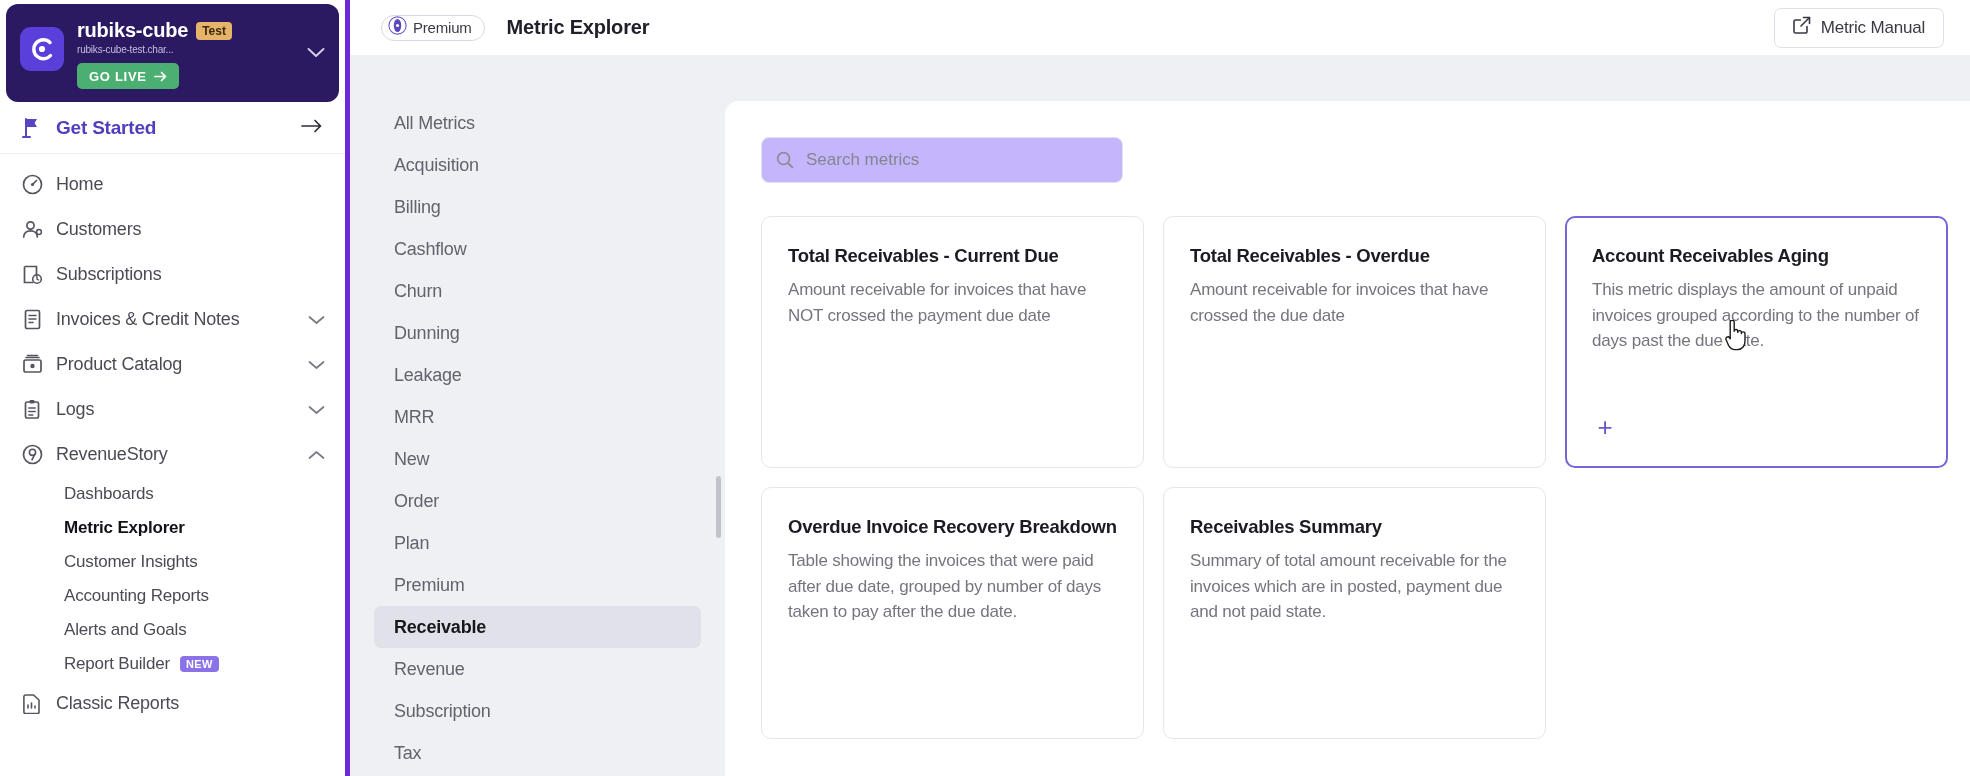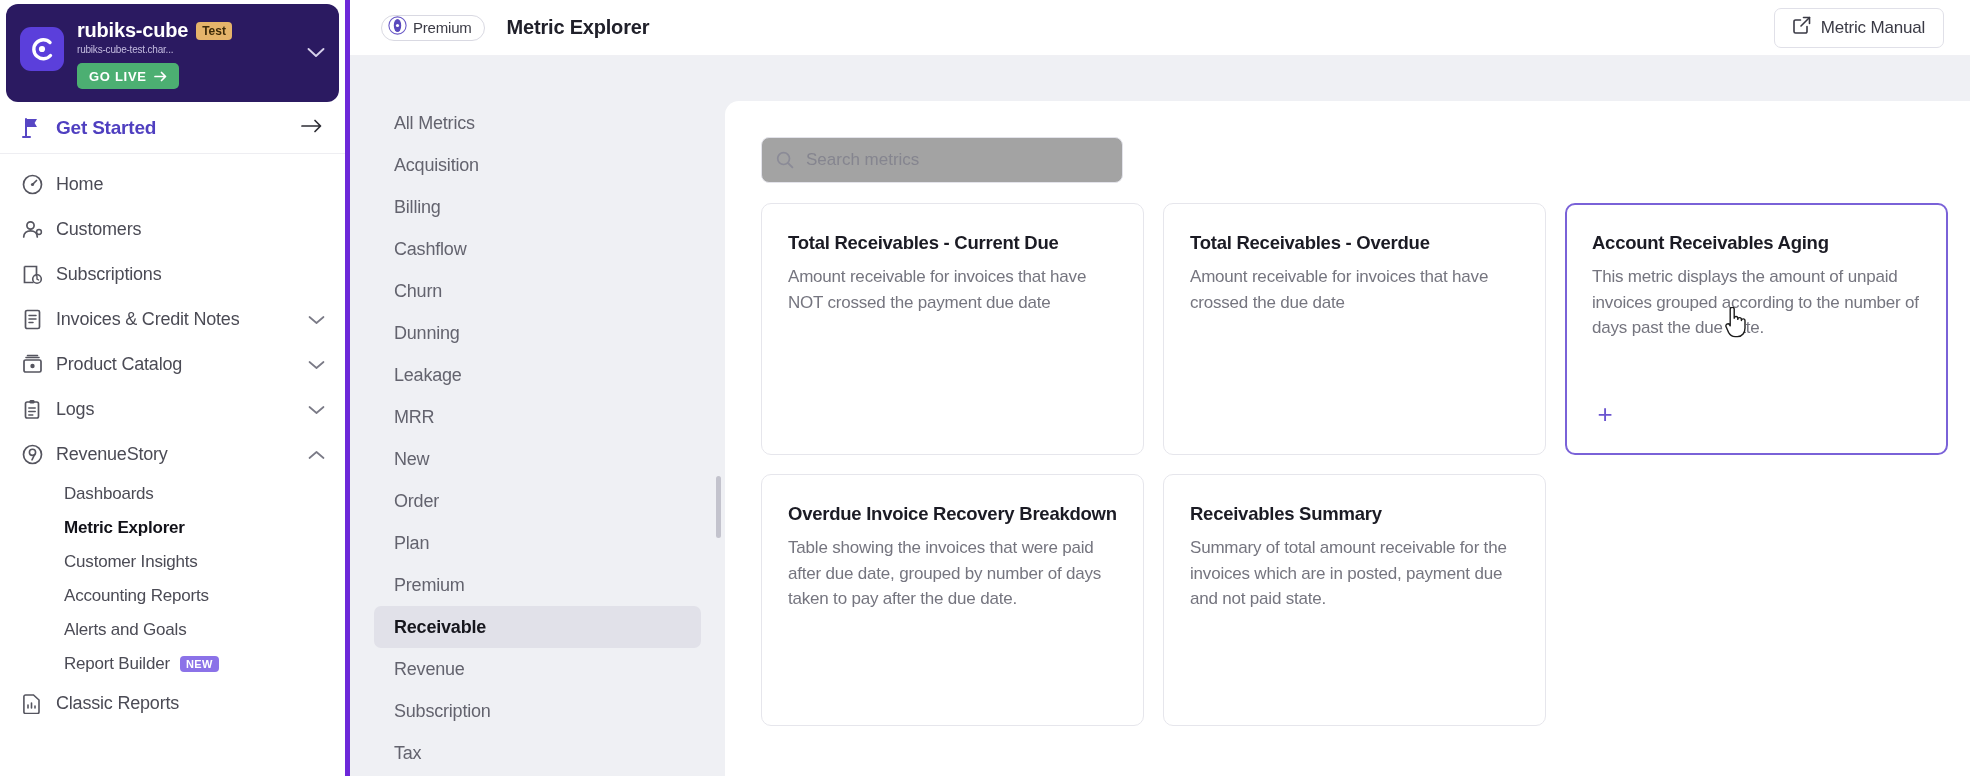--- a/index.html
+++ b/index.html
@@ -160,35 +160,35 @@
     border-top-left-radius: 14px;
     margin-top: 45px;
     padding: 36px 0 0 36px;
     position: relative;
   }
   .search-wrap {
     width: 362px; height: 46px;
     border: 1px solid #e3e3ea; border-radius: 8px;
     display: flex; align-items: center;
     padding: 0 14px;
-    background: #a3a3a3;
+    background: #c4b5fd;
   }
   .search-wrap .si { color: #8b8b97; display: flex; align-items: center; }
   .search-input {
     border: none; outline: none; background: transparent;
     margin-left: 12px; font-size: 17px; color: #2a2a33;
     font-family: "Liberation Sans", sans-serif;
     width: 100%;
   }
   .search-input::placeholder { color: #85858f; }
 
   .cards {
     display: flex; flex-wrap: wrap;
     gap: 19px;
-    margin-top: 20px;
+    margin-top: 33px;
   }
   .card {
     width: 383px; height: 252px;
     border: 1px solid #e6e6ec;
     border-radius: 10px;
     background: #ffffff;
     padding: 26px 26px 0 26px;
     position: relative;
     cursor: pointer;
   }

